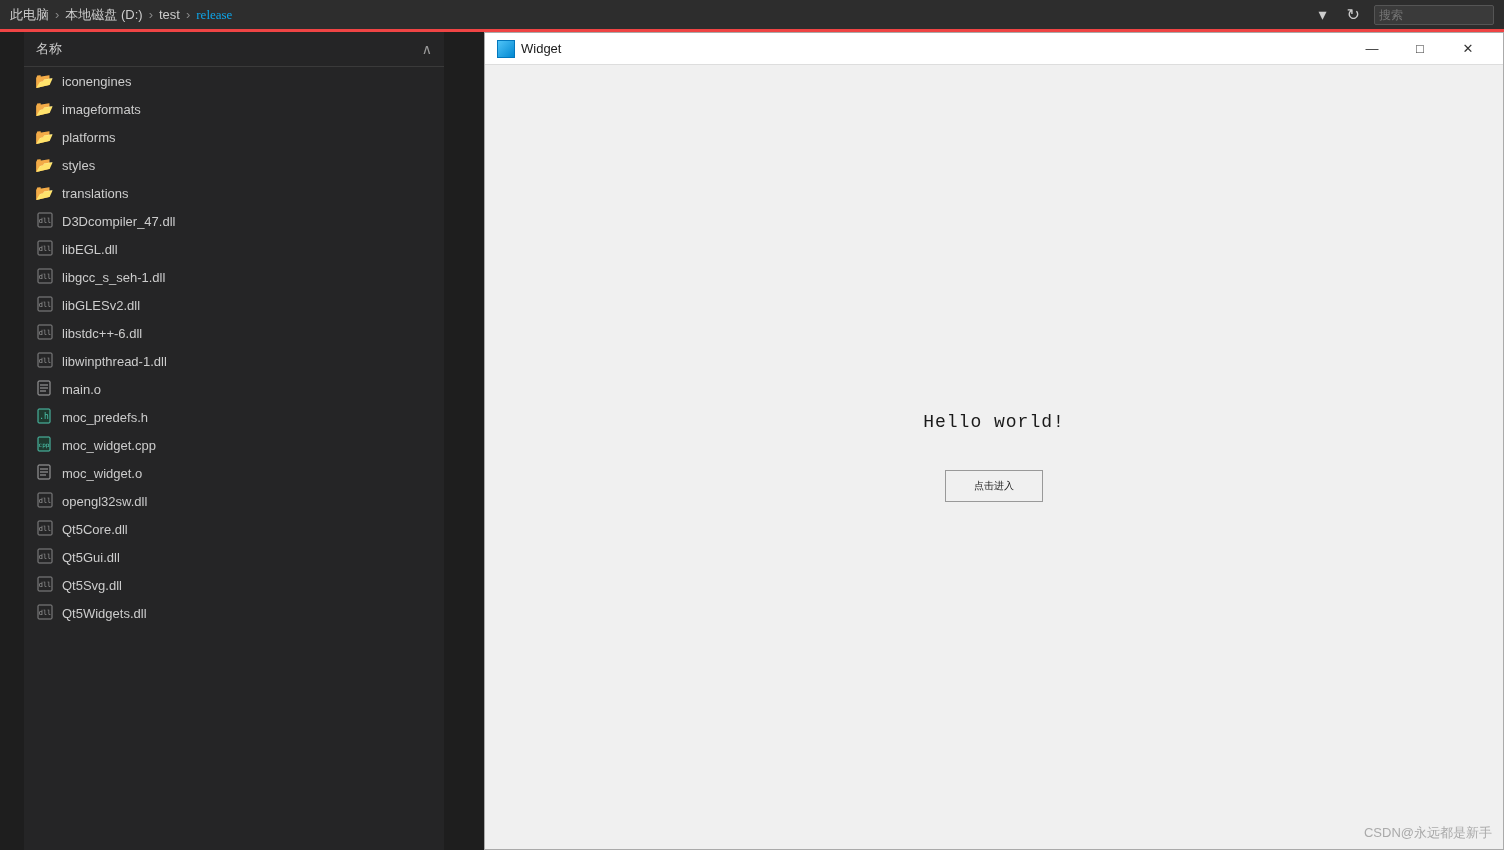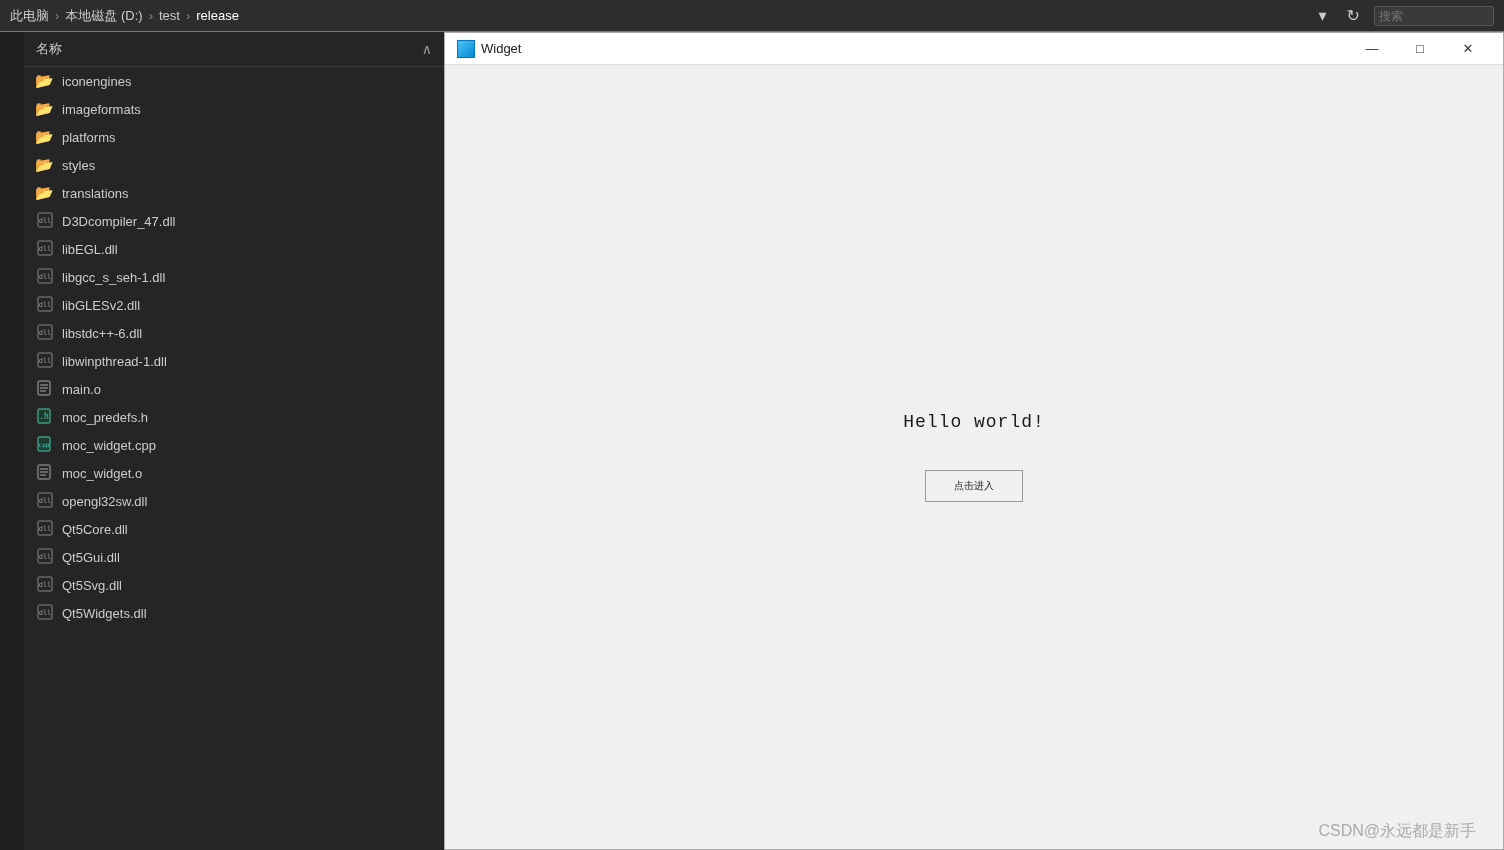--- a/index.html
+++ b/index.html
@@ -13,39 +13,40 @@
       flex-direction: column;
     }
 
     
     .explorer-titlebar {
       background: #2d2d2d;
       height: 32px;
       display: flex;
       align-items: center;
       padding: 0 10px;
-      border-bottom: 1px solid #ef4444;
+      border-bottom: 3px solid #ef4444;
       position: relative;
     }
     .breadcrumb {
       display: flex;
       align-items: center;
       gap: 6px;
       color: #cccccc;
       font-size: 13px;
       flex: 1;
     }
     .breadcrumb-sep {
       color: #888;
     }
     .breadcrumb-item {
       color: #cccccc;
     }
     .breadcrumb-item.active {
-      color: #ffffff;
+      color: #0ea5e9;
+      font-family: Liberation Serif, serif;
     }
     .titlebar-right {
       display: flex;
       align-items: center;
       gap: 8px;
     }
     .titlebar-btn {
       background: none;
       border: none;
       color: #cccccc;
@@ -139,20 +140,21 @@
 
     
     .widget-area {
       flex: 1;
       display: flex;
       align-items: flex-start;
       justify-content: flex-start;
       padding: 0;
       background: #1e1e1e;
       position: relative;
+      margin-left: 40px;
     }
 
     .widget-window {
       position: absolute;
       top: 0;
       left: 0;
       right: 0;
       bottom: 0;
       background: #f0f0f0;
       display: flex;
@@ -223,23 +225,23 @@
       font-size: 10px;
       color: #1a1a1a;
       cursor: pointer;
       font-family: "Microsoft YaHei", sans-serif;
     }
 
     
     .watermark {
       position: absolute;
       bottom: 8px;
-      right: 28px;
+      right: 12px;
       color: rgba(100,100,100,0.5);
-      font-size: 16px;
+      font-size: 13px;
     }
   </style>
 </head>
 <body>
 
 <div class="explorer-titlebar">
   <div class="breadcrumb">
     <span class="breadcrumb-item">此电脑</span>
     <span class="breadcrumb-sep">›</span>
     <span class="breadcrumb-item">本地磁盘 (D:)</span>

